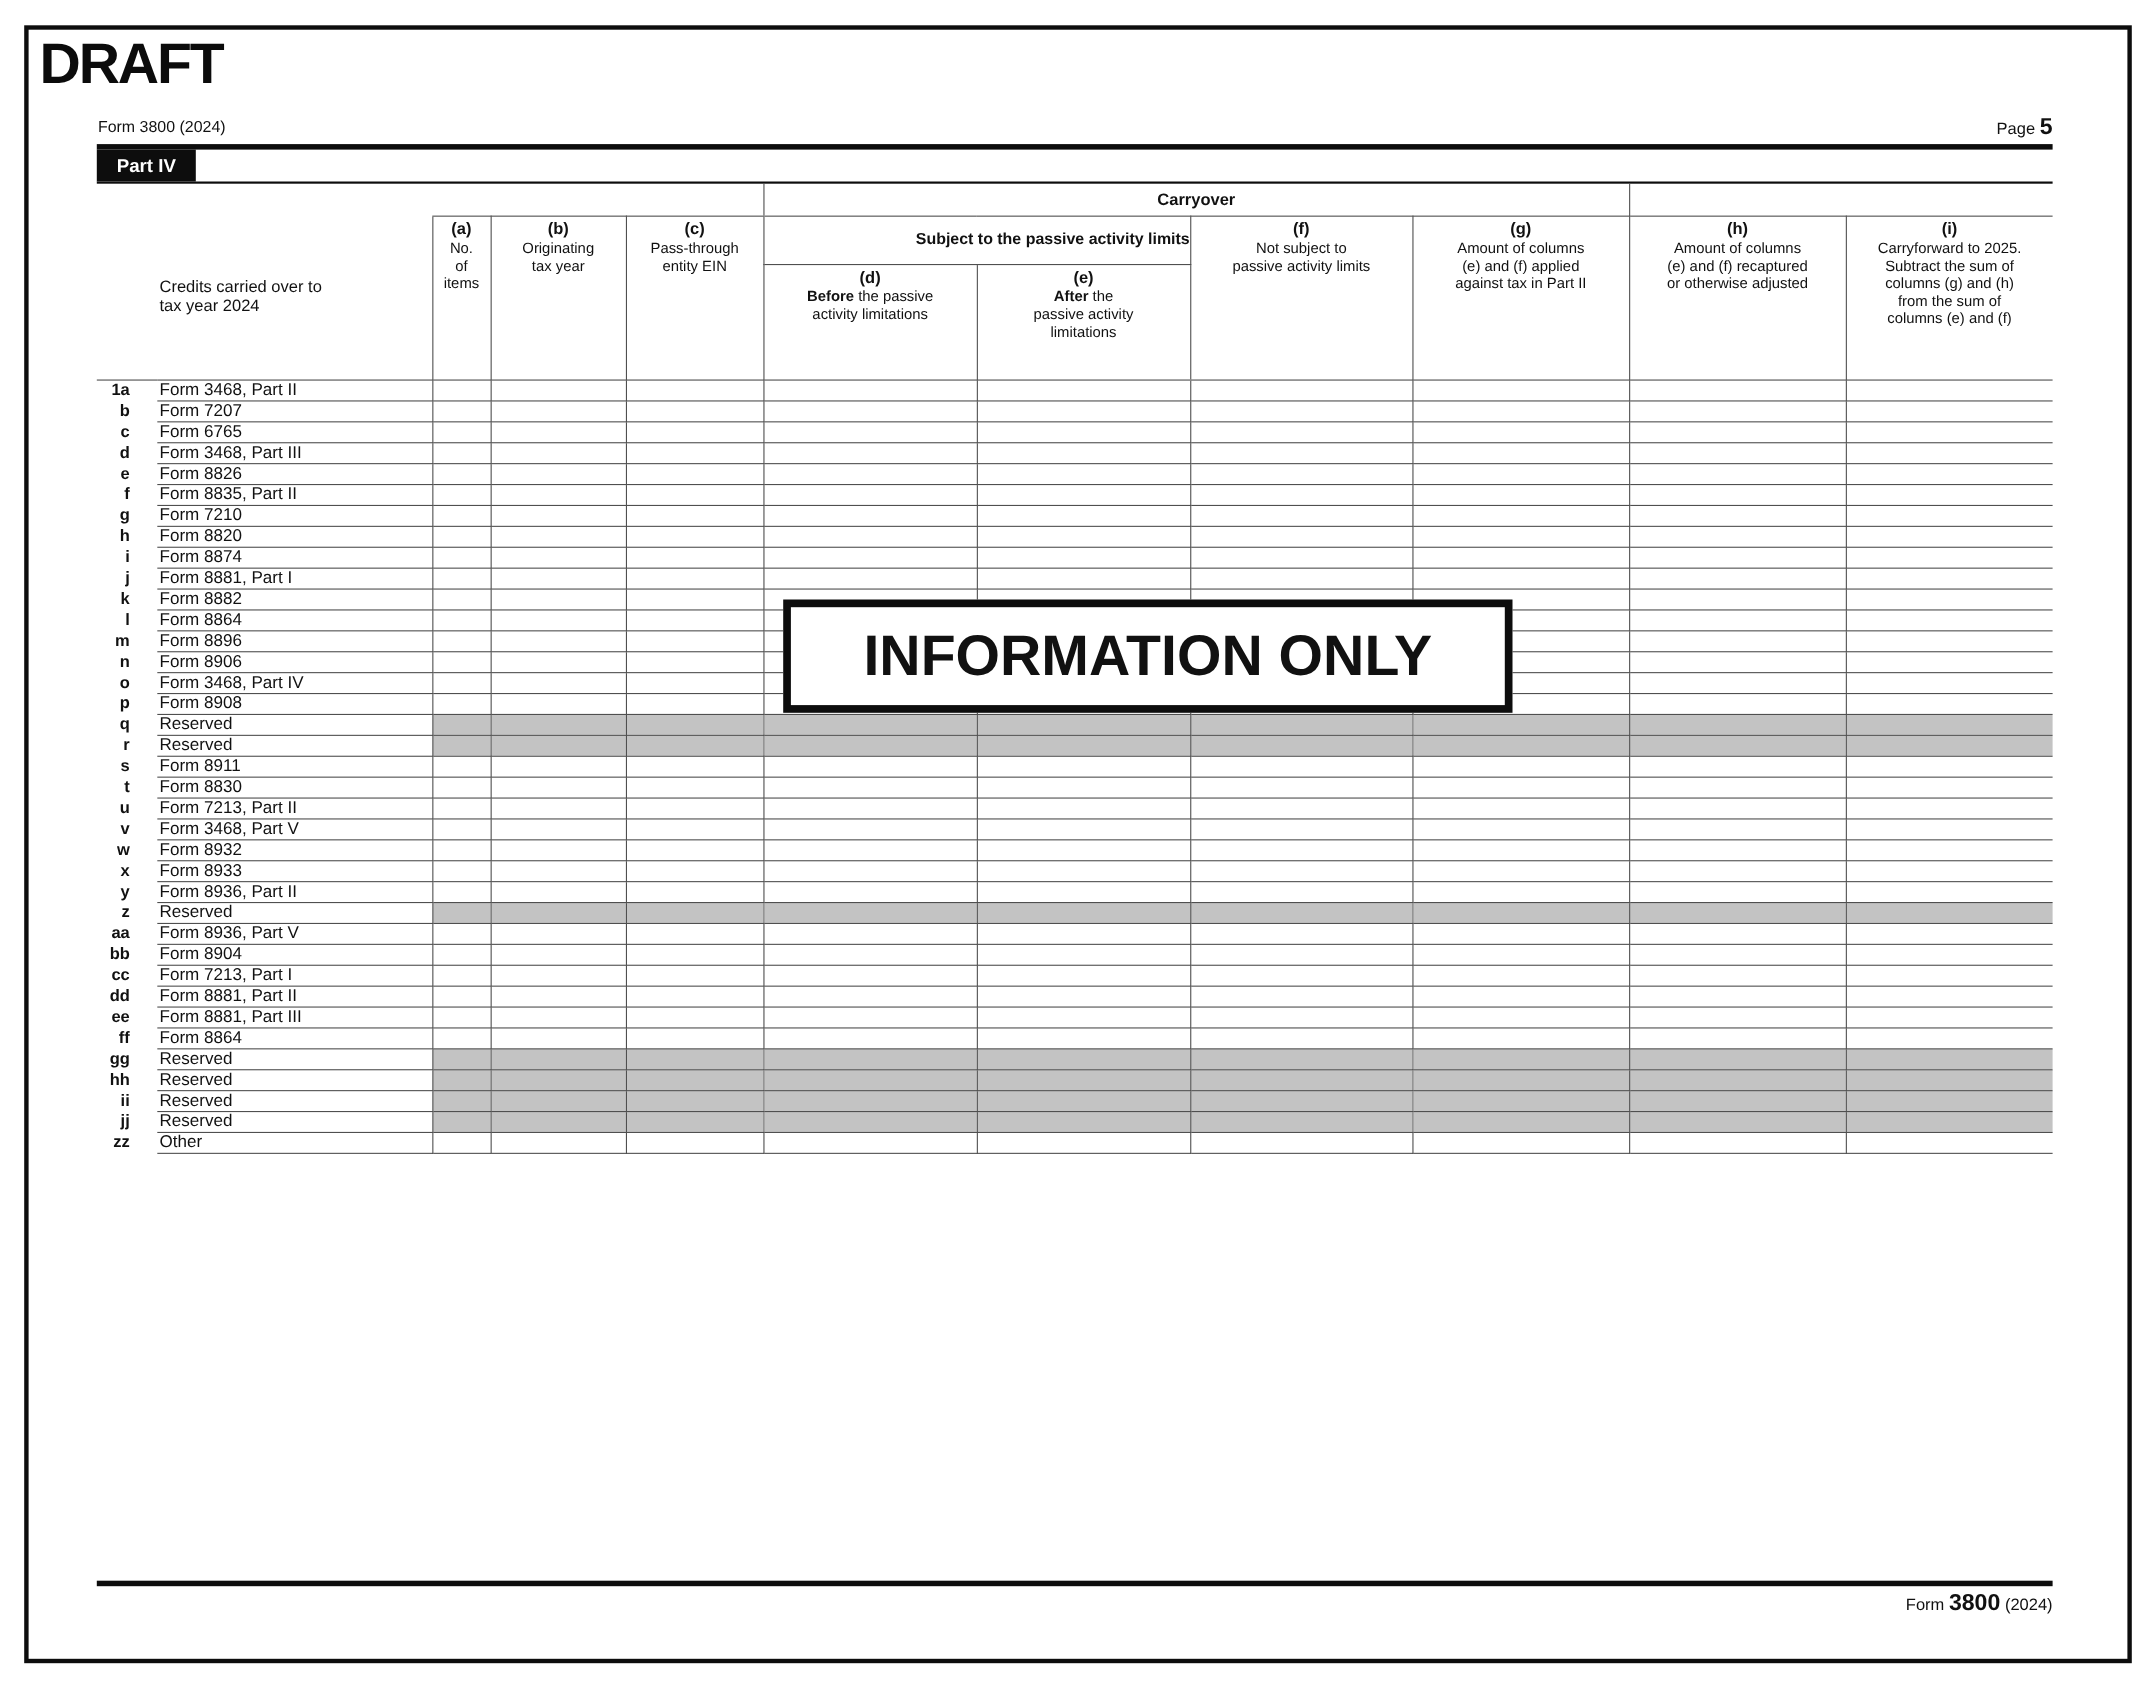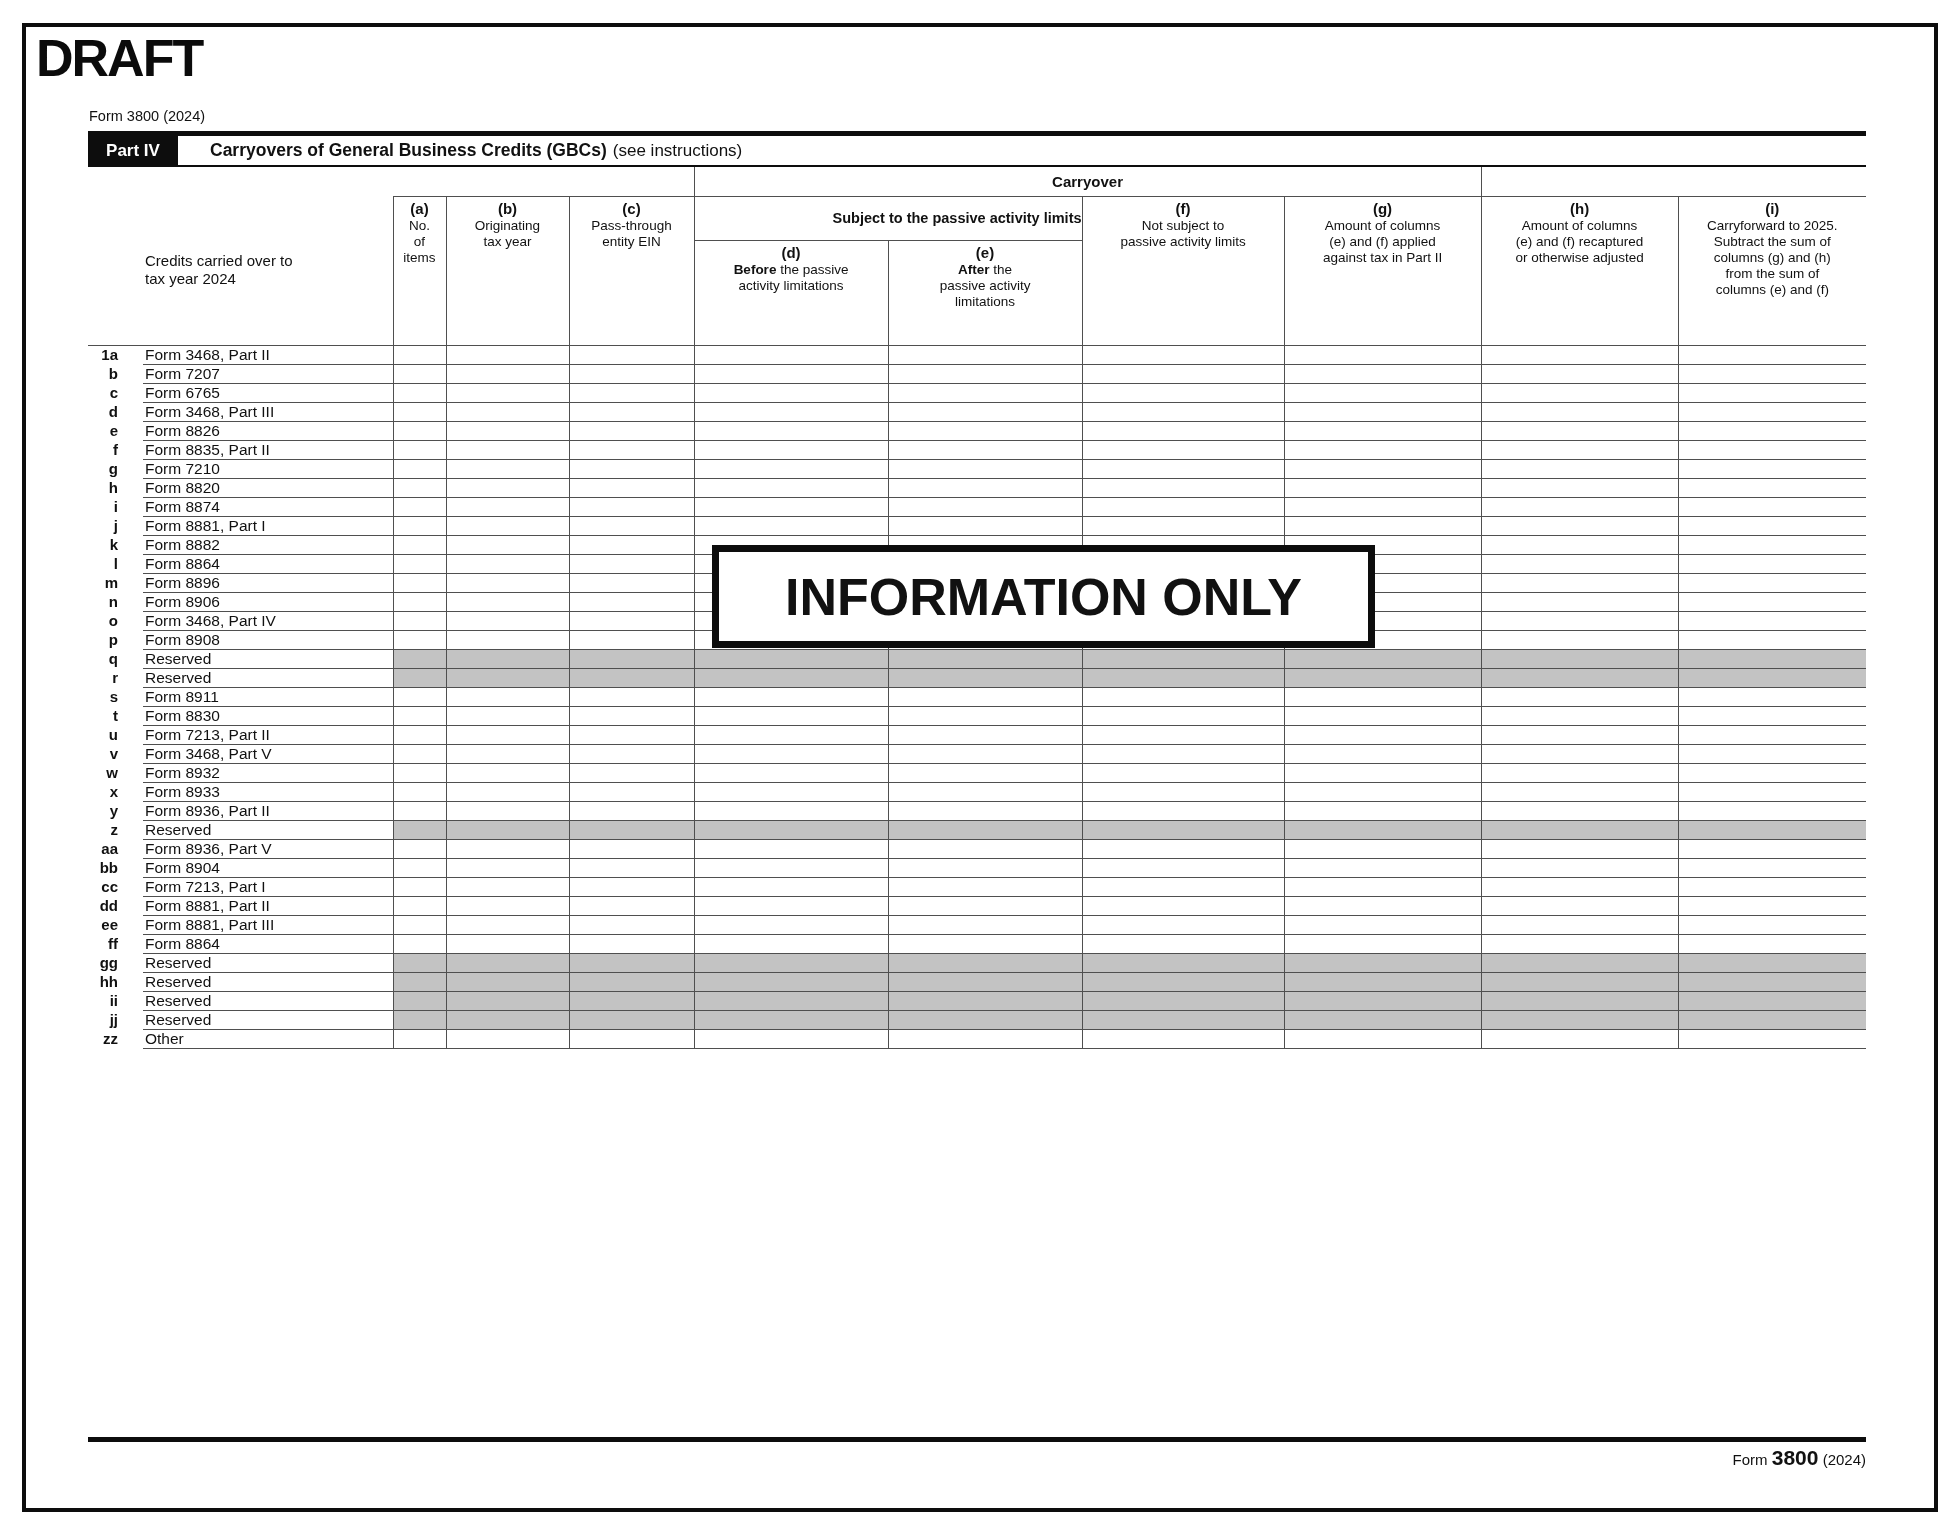--- a/index.html
+++ b/index.html
@@ -55,26 +55,26 @@
 </head>
 <body>
 
 <div class="page">
   <div class="frame"></div>
 
   <div class="draft">DRAFT</div>
 
   <div class="form-id">Form 3800 (2024)</div>
 
+  <div class="page-num"><span>Page</span> <b>5</b></div>
 
   <div class="top-rule"></div>
 
   <div class="part-bar">
     <span class="part-label">Part IV</span>
-    <span class="bar-text"><span class="part-title">Carryovers of General Business Credits (GBCs)</span><span class="part-sub">(see instructions)</span></span>
   </div>
 
   <table class="grid">
     <colgroup>
       <col style="width:55px">
         <col style="width:250px">
         <col style="width:53px">
       <col style="width:123px">
         <col style="width:125px">
         <col style="width:194px">

